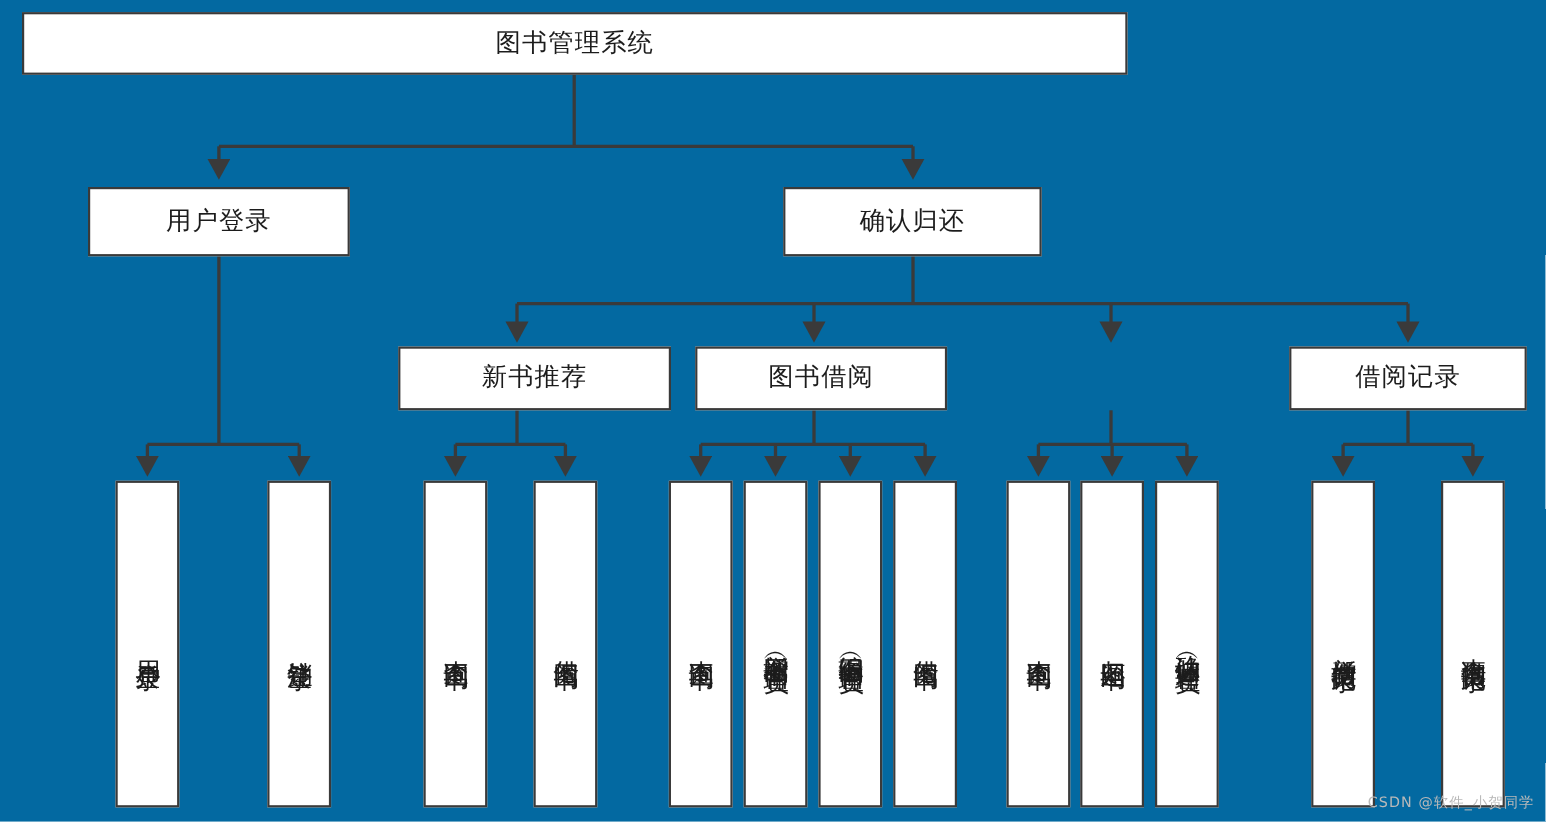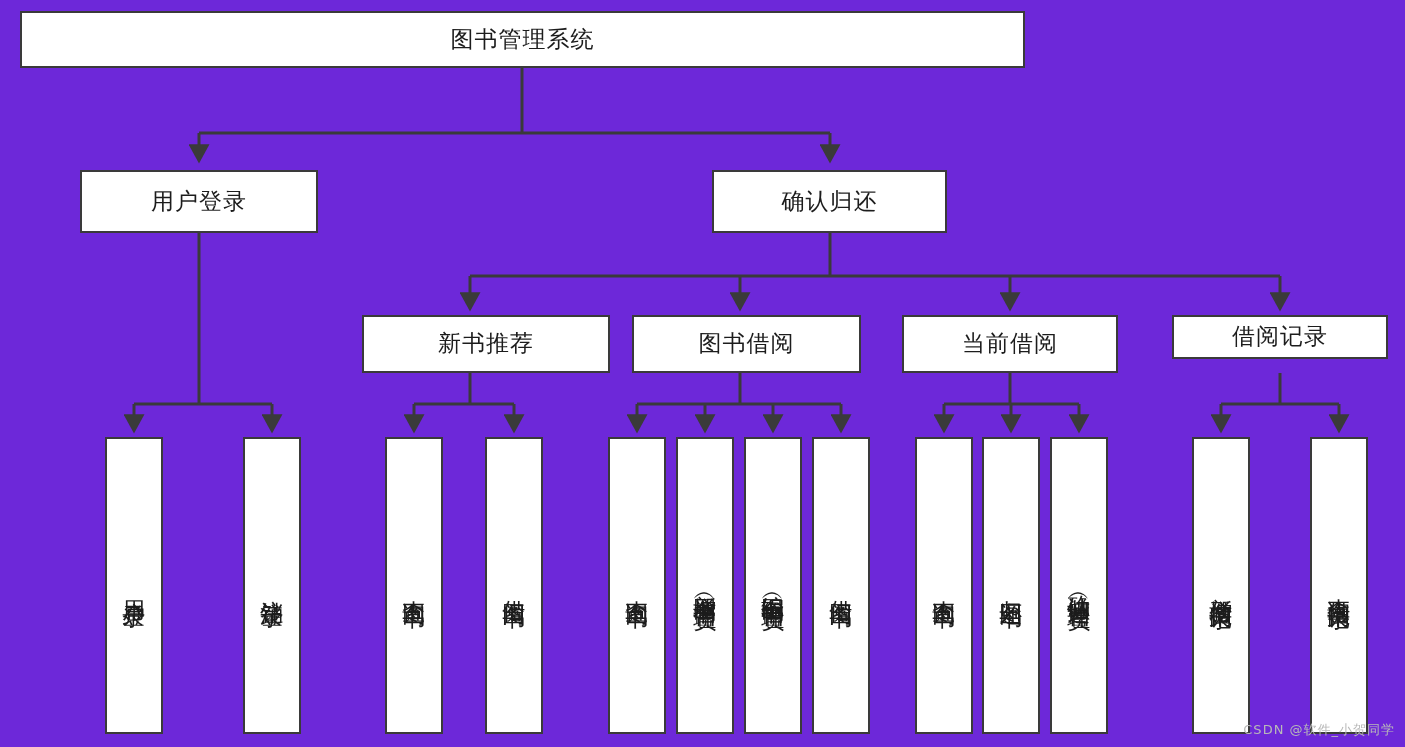--- a/index.html
+++ b/index.html
@@ -7,21 +7,21 @@
     padding: 0;
     background: #ffffff;
   }
   body {
     font-family: "DejaVu Sans", "Liberation Sans", sans-serif;
   }
   #canvas {
     position: relative;
     width: 1405px;
     height: 747px;
-    background: #6d28d9;
+    background: #0369a1;
     overflow: hidden;
   }
   svg#edges {
     position: absolute;
     left: 0;
     top: 0;
     width: 1405px;
     height: 747px;
     pointer-events: none;
   }
@@ -130,24 +130,21 @@
   <div class="node node-h" id="n-l2-1" style="left: 712px; top: 170px; width: 235px; height: 63px;">
     <span>确认归还</span>
   </div>
 
   <div class="node node-h" id="n-l3-0" style="left: 362px; top: 315px; width: 248px; height: 58px;">
     <span>新书推荐</span>
   </div>
   <div class="node node-h" id="n-l3-1" style="left: 632px; top: 315px; width: 229px; height: 58px;">
     <span>图书借阅</span>
   </div>
-  <div class="node node-h" id="n-l3-2" style="left: 902px; top: 315px; width: 216px; height: 58px;">
-    <span>当前借阅</span>
-  </div>
-  <div class="node node-h" id="n-l3-3" style="left: 1172px; top: 315px; width: 216px; height: 44px;">
+  <div class="node node-h" id="n-l3-3" style="left: 1172px; top: 315px; width: 216px; height: 58px;">
     <span>借阅记录</span>
   </div>
 
   <div class="node node-v" id="n-lf-0" style="left: 105px; top: 437px; width: 58px; height: 297px;">
     <span class="vtext">用户登录</span>
   </div>
   <div class="node node-v" id="n-lf-1" style="left: 243px; top: 437px; width: 58px; height: 297px;">
     <span class="vtext">注销登录</span>
   </div>
   <div class="node node-v" id="n-lf-2" style="left: 385px; top: 437px; width: 58px; height: 297px;">

